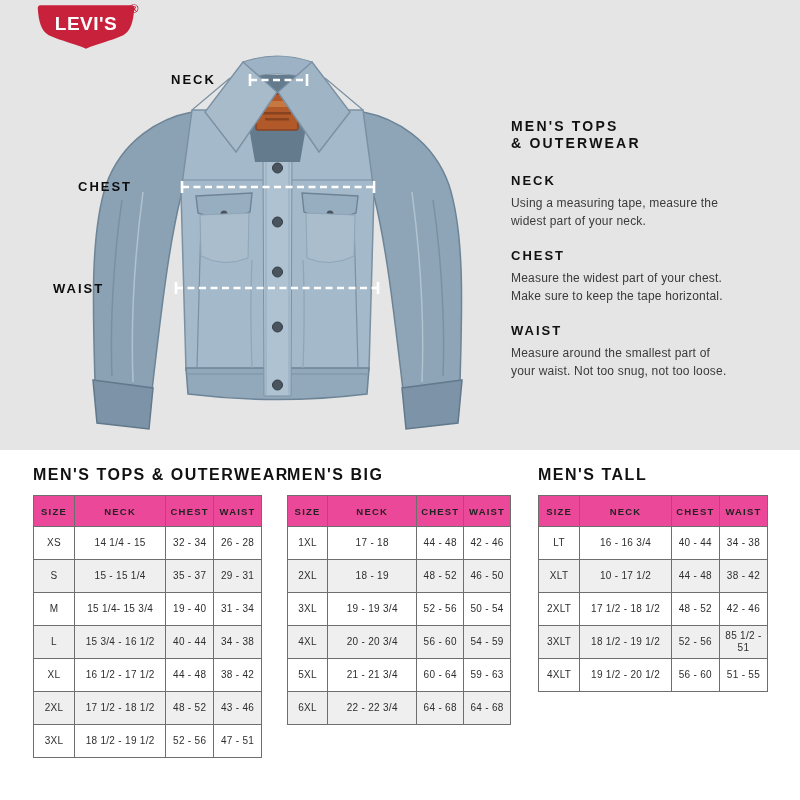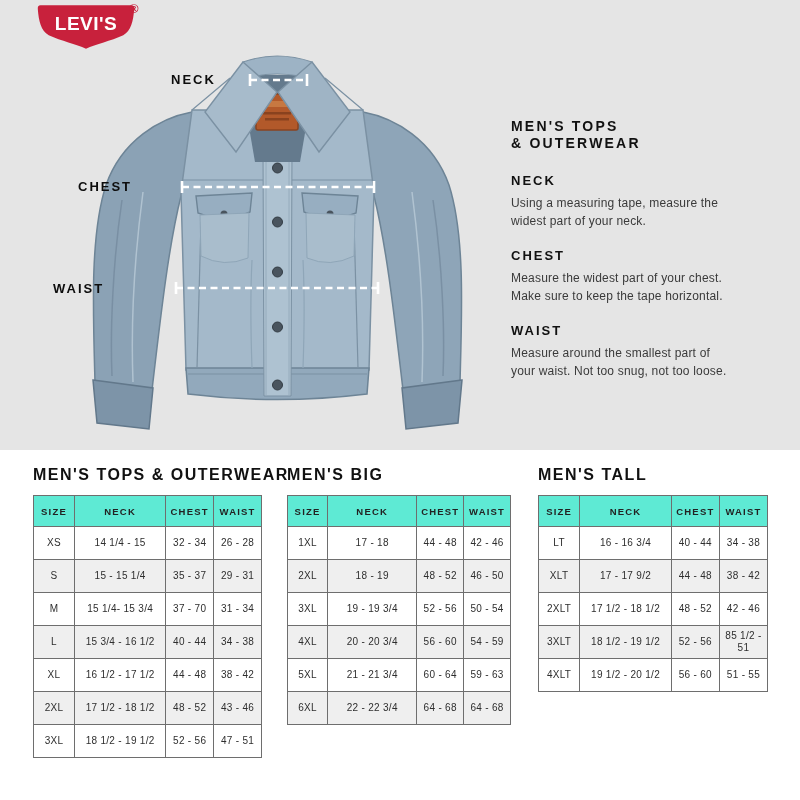--- a/index.html
+++ b/index.html
@@ -34,21 +34,21 @@
   .tbl-block h2 { font-size:16px; font-weight:800; letter-spacing:1.5px; color:#111; line-height:17px; margin-bottom:12px; white-space:nowrap; }
 
   table.size-table { width:100%; border-collapse:collapse; table-layout:fixed; border:1px solid #3f3f3f; }
   table.size-table col.c-size  { width:18%; }
   table.size-table col.c-neck  { width:40%; }
   table.size-table col.c-chest { width:21%; }
   table.size-table col.c-waist { width:21%; }
   table.size-table th, table.size-table td {
     border:1px solid #6e6e6e; text-align:center; vertical-align:middle; padding:1px 1px;
   }
-  table.size-table th { height:31px; font-size:9.5px; font-weight:700; letter-spacing:1.2px; color:#222; background:#5eead4; }
+  table.size-table th { height:31px; font-size:9.5px; font-weight:700; letter-spacing:1.2px; color:#222; background:#ec4899; }
   table.size-table td { height:33px; font-size:10px; color:#2e2e2e; letter-spacing:0.3px; line-height:1.25; }
   table.size-table tbody tr:nth-child(even) td { background:#efefef; }
 </style>
 </head>
 <body>
 
 <div class="page">
 
   <section class="hero">
 
@@ -183,21 +183,21 @@
             </tr>
             <tr>
               <td>S</td>
               <td>15 - 15 1/4</td>
               <td>35 - 37</td>
               <td>29 - 31</td>
             </tr>
             <tr>
               <td>M</td>
               <td>15 1/4- 15 3/4</td>
-              <td>37 - 70</td>
+              <td>19 - 40</td>
               <td>31 - 34</td>
             </tr>
             <tr>
               <td>L</td>
               <td>15 3/4 - 16 1/2</td>
               <td>40 - 44</td>
               <td>34 - 38</td>
             </tr>
             <tr>
               <td>XL</td>
@@ -296,21 +296,21 @@
           </thead>
           <tbody>
             <tr>
               <td>LT</td>
               <td>16 - 16 3/4</td>
               <td>40 - 44</td>
               <td>34 - 38</td>
             </tr>
             <tr>
               <td>XLT</td>
-              <td>17 - 17 9/2</td>
+              <td>10 - 17 1/2</td>
               <td>44 - 48</td>
               <td>38 - 42</td>
             </tr>
             <tr>
               <td>2XLT</td>
               <td>17 1/2 - 18 1/2</td>
               <td>48 - 52</td>
               <td>42 - 46</td>
             </tr>
             <tr>

